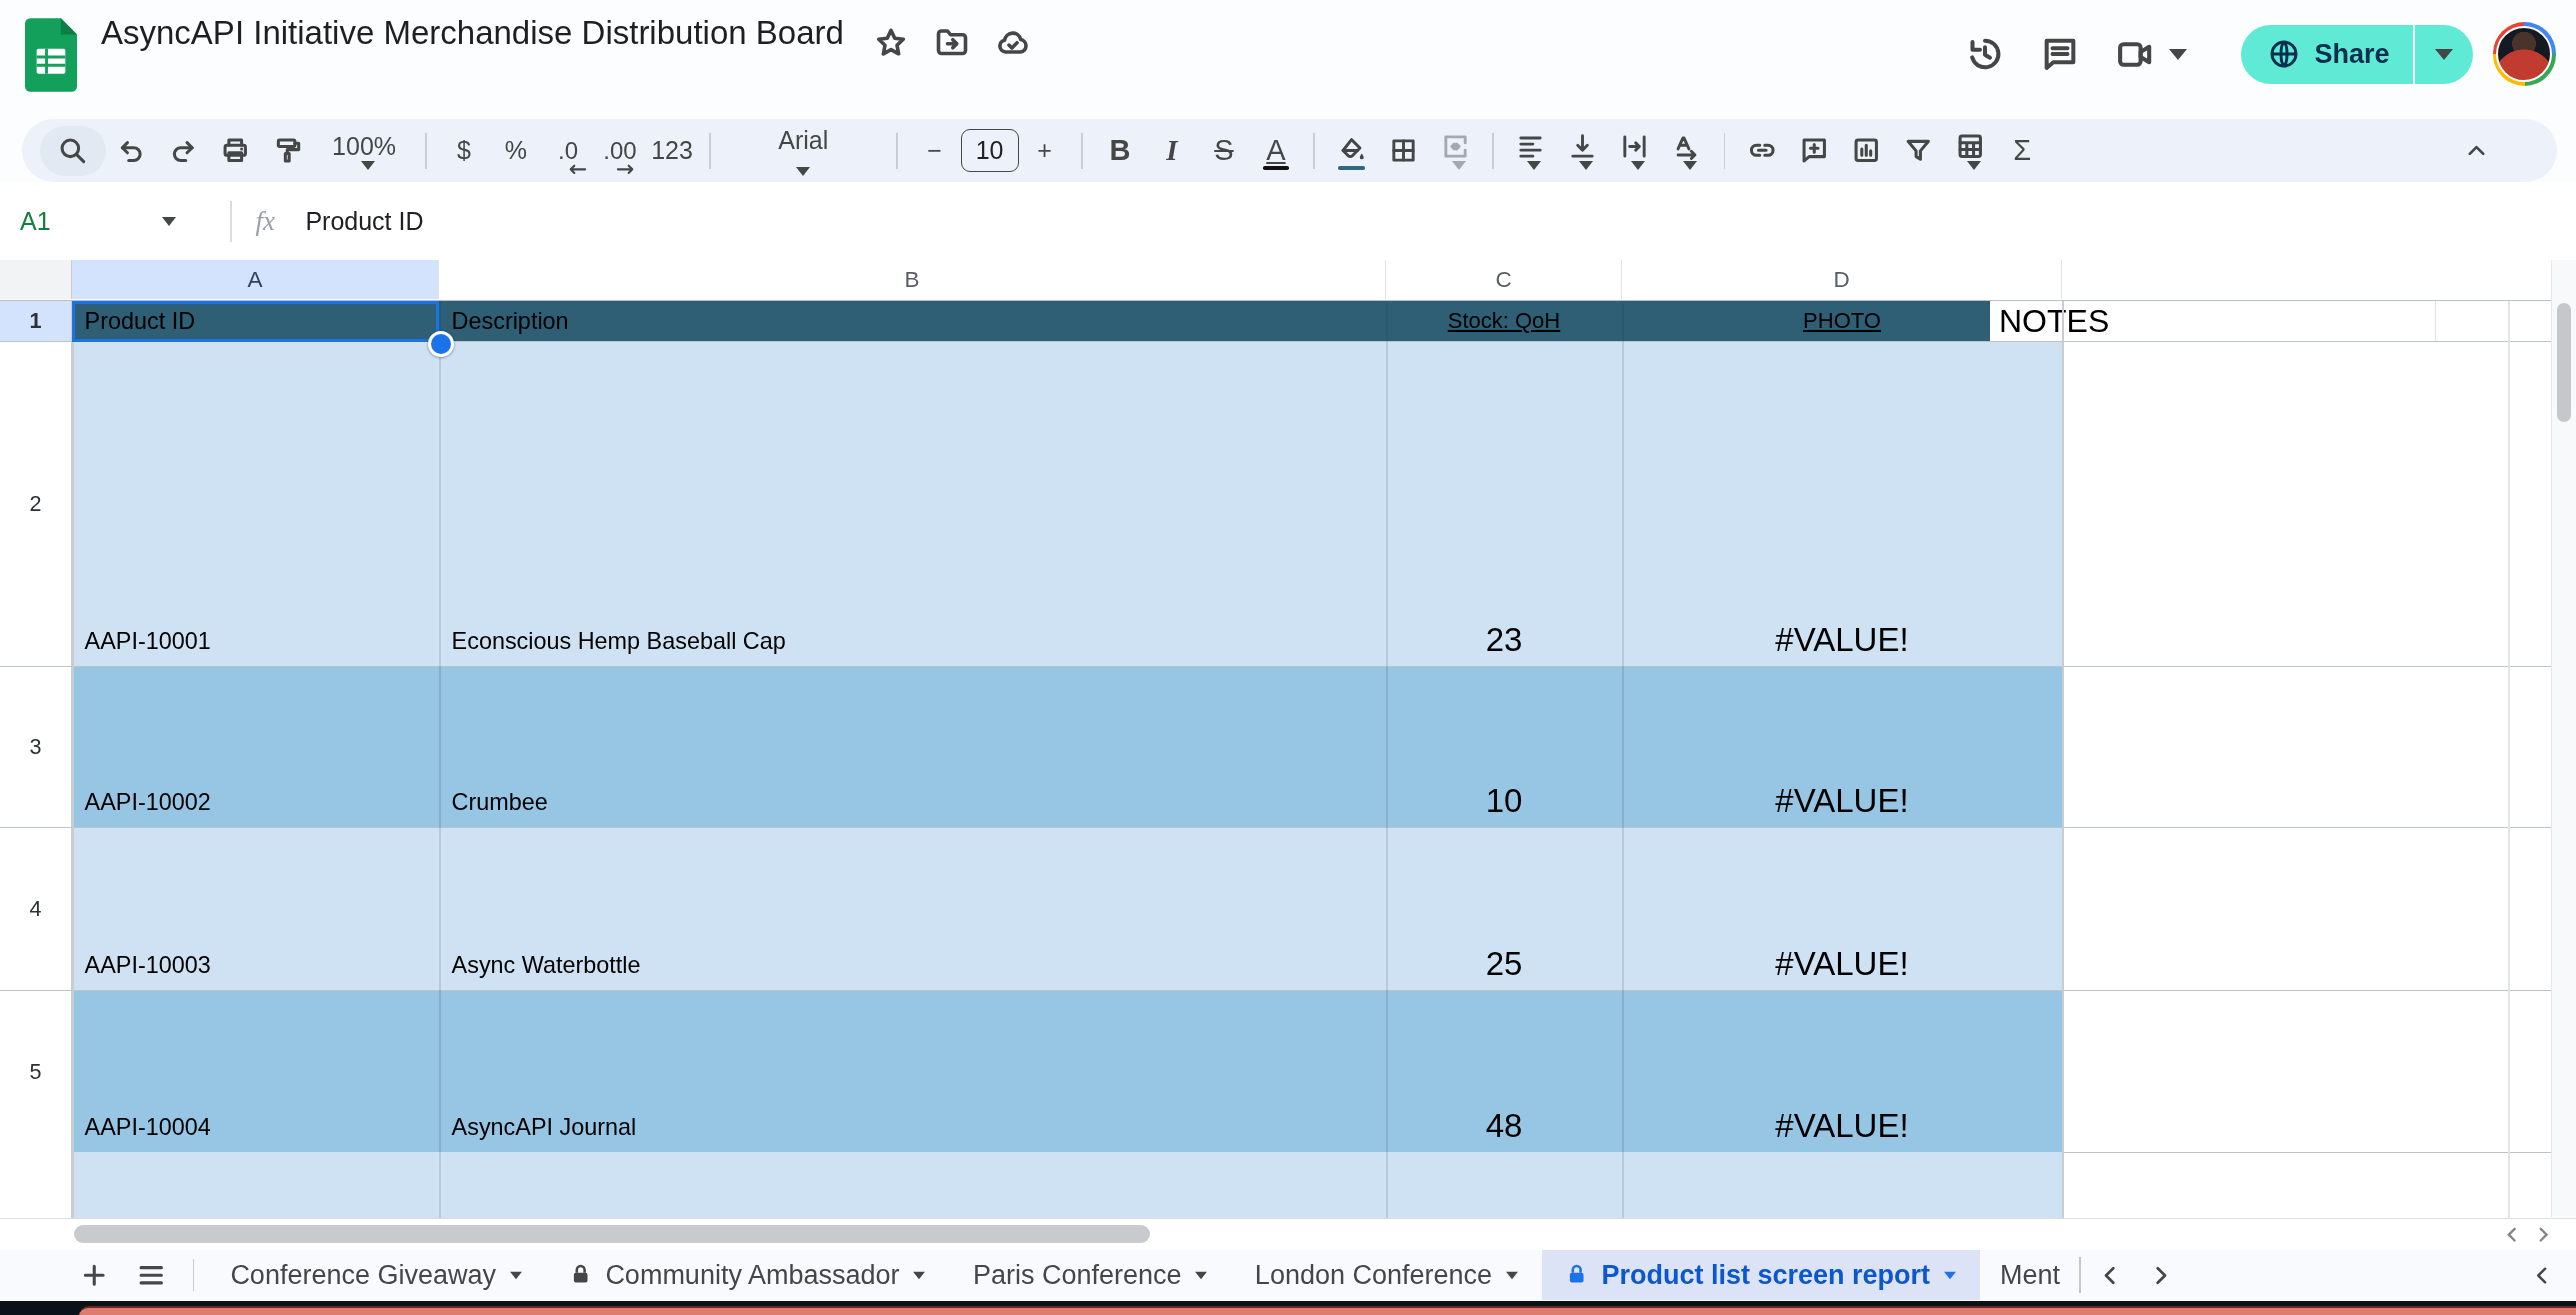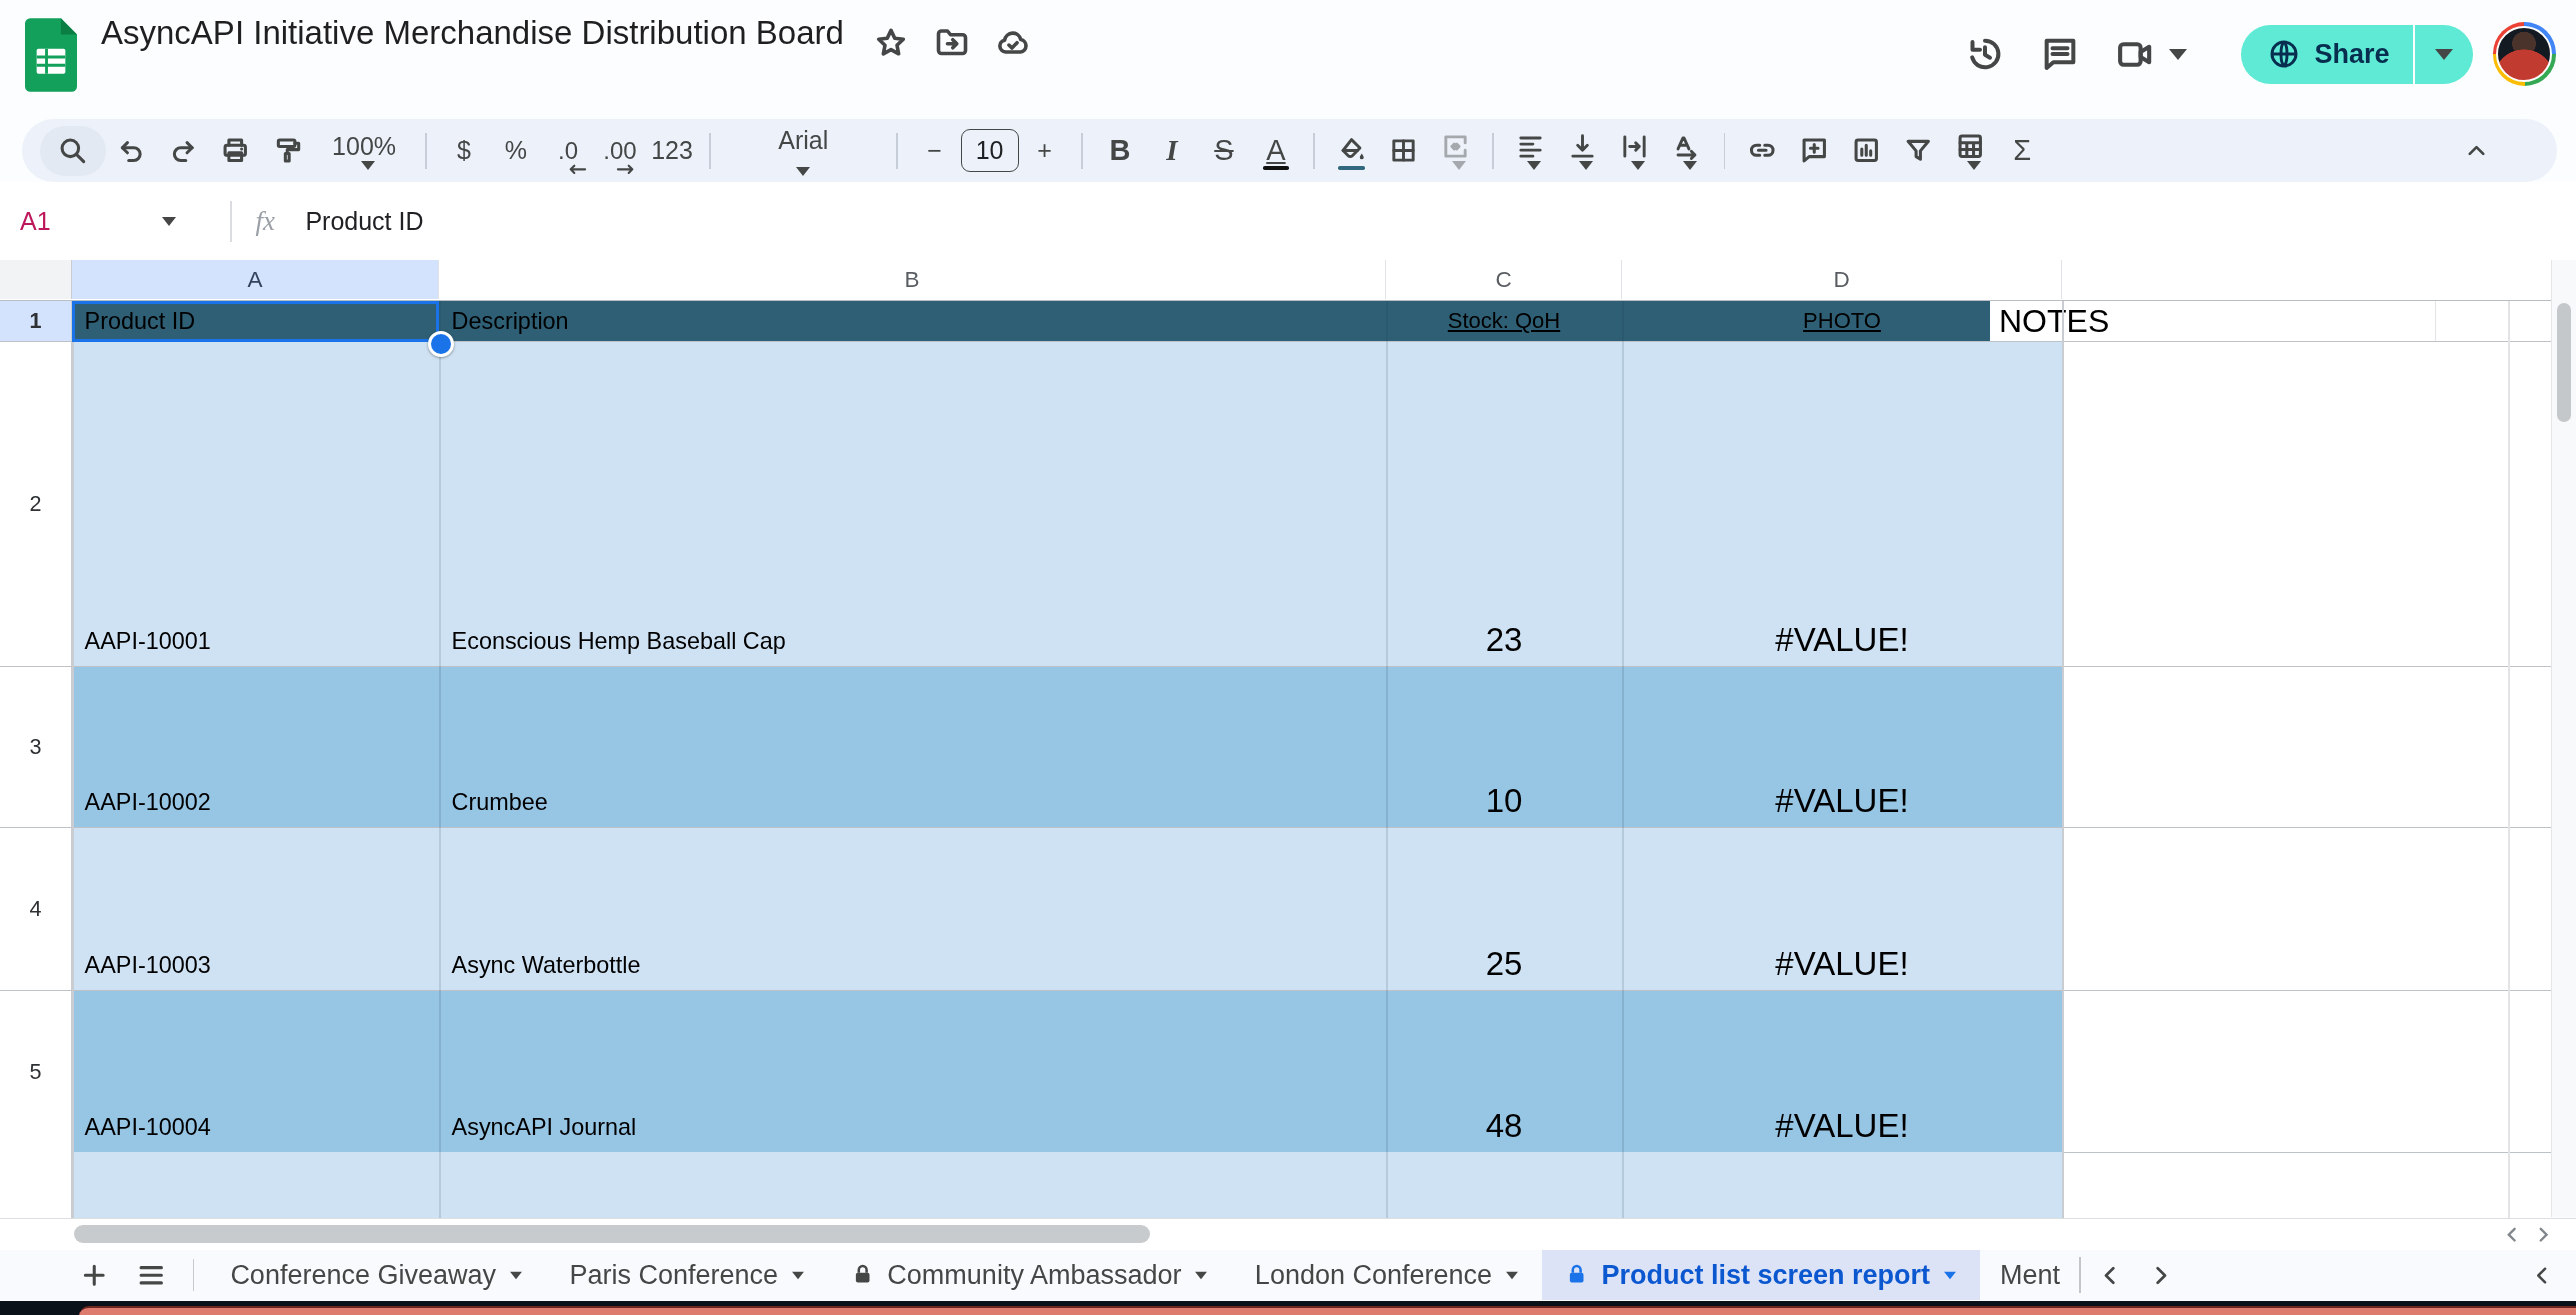--- a/index.html
+++ b/index.html
@@ -55,21 +55,21 @@
   .underbar{position:absolute;left:12.6px;right:12.6px;bottom:5.4px;height:4.5px;border-radius:1.8px;}
   #textcolor-btn .underbar{background:#111;}
   #fillcolor-btn .underbar{background:#31687e;}
   .dec-wrap{position:relative;font-size:24px;color:#444746;}
   .dec-arrow{position:absolute;bottom:-10.8px;}
   #collapse-btn{margin-left:auto;margin-right:54px;}
   .grayed{opacity:.42;}
 
   
   #formulabar{left:0;top:182px;width:2576px;height:78px;background:#fff;border-bottom:1.8px solid #d8dce1;display:flex;align-items:center;}
-  #namebox{width:135px;padding-left:20px;font-size:25px;color:#be185d;}
+  #namebox{width:135px;padding-left:20px;font-size:25px;color:#15803d;}
   #namebox-caret{margin-left:7.2px;}
   #fx-sep{width:1.8px;height:41px;background:#dadce0;margin:0 23.4px 0 54px;}
   #fx-label{font-size:27px;font-style:italic;color:#9aa0a6;font-family:"Liberation Serif",serif;margin-right:30.5px;}
   #formula-value{font-size:25px;color:#202124;}
 
   
   #colheaders{left:0;top:260px;width:2551px;height:40px;background:#fff;border-bottom:1.8px solid #b9bec3;}
   .colhdr{top:0;height:39px;display:flex;align-items:center;justify-content:center;font-size:22.5px;color:#5a5e63;border-right:1.8px solid #e0e2e5;box-sizing:border-box;}
   #corner{left:0;width:72px;background:#f1f3f4;border-right:1.8px solid #c9ccd0;}
   #colhdr-A{left:72px;width:367px;background:#d3e3fd;color:#33435c;}
@@ -486,30 +486,30 @@
       </svg>
   </div>
   <div id="tab-divider0"></div>
 
   <div class="sheet-tab">
     <span>Conference Giveaway</span>
     <span class="caret-s"></span>
   </div>
 
   <div class="sheet-tab">
-    <span>Paris Conference</span>
-    <span class="caret-s"></span>
-  </div>
-
-  <div class="sheet-tab">
     <svg width="23.4" height="23.4" viewBox="0 0 24 24">
         <rect x="5" y="10" width="14" height="10" rx="2" fill="#444746"></rect>
         <path d="M8 10V7a4 4 0 0 1 8 0v3" fill="none" stroke="#444746" stroke-width="2.6"></path>
       </svg>
     <span>Community Ambassador</span>
+    <span class="caret-s"></span>
+  </div>
+
+  <div class="sheet-tab">
+    <span>Paris Conference</span>
     <span class="caret-s"></span>
   </div>
 
   <div class="sheet-tab">
     <span>London Conference</span>
     <span class="caret-s"></span>
   </div>
 
   <div class="sheet-tab active">
     <svg width="23.4" height="23.4" viewBox="0 0 24 24">

